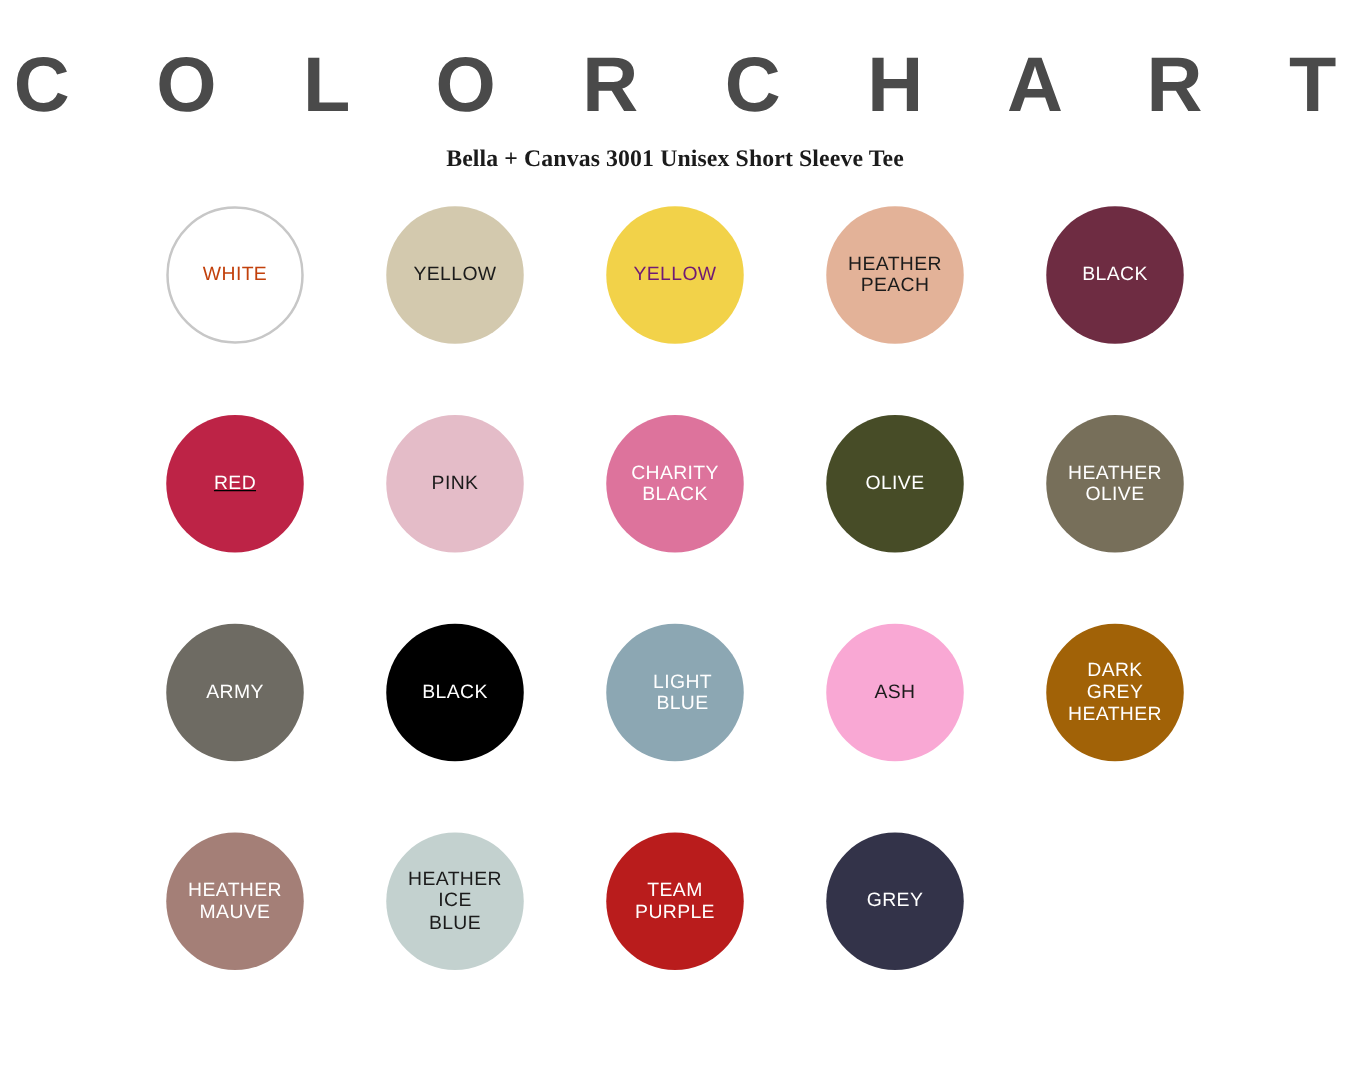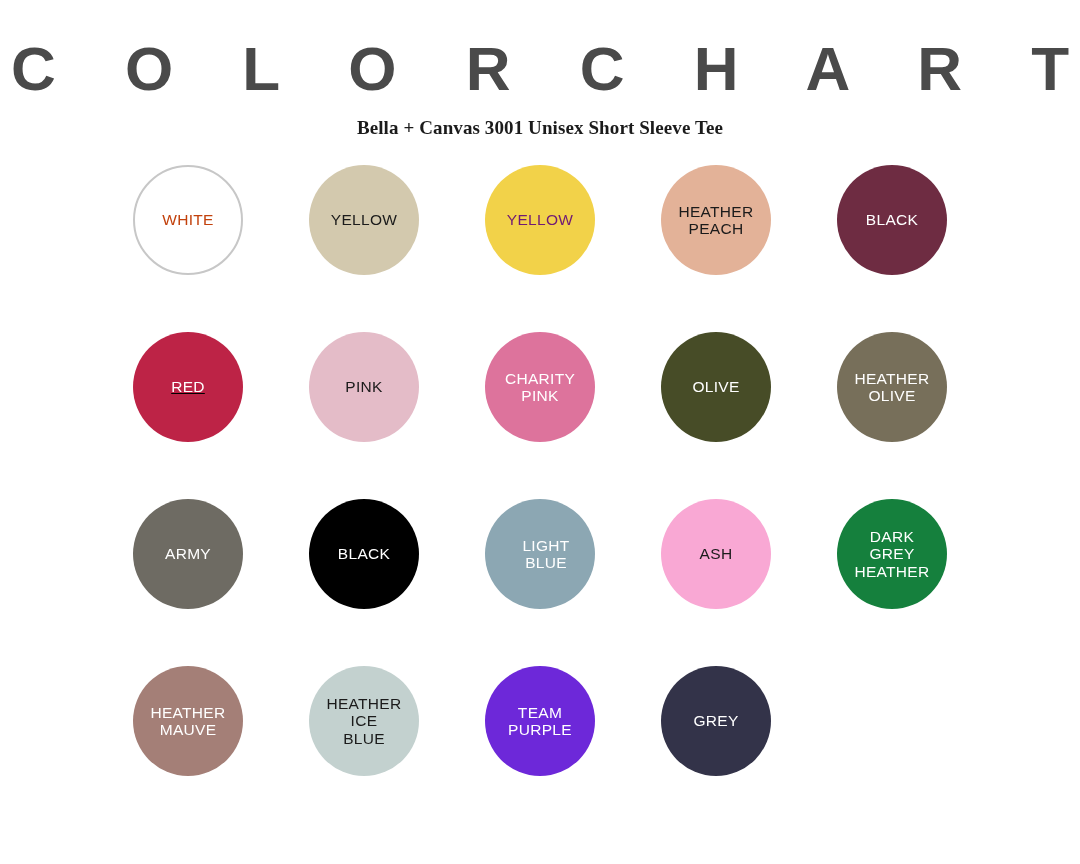--- a/index.html
+++ b/index.html
@@ -101,21 +101,21 @@
         <div class="swatch-label" style="color: rgb(255, 255, 255);">BLACK</div>
       </div>
       <div class="swatch" style="background: rgb(189, 35, 70); text-decoration: underline;">
         <div class="swatch-label" style="color: rgb(255, 255, 255);">RED</div>
       </div>
       <div class="swatch" style="background: rgb(228, 188, 200);">
         <div class="swatch-label" style="color: rgb(27, 27, 27);">PINK</div>
       </div>
       <div class="swatch" style="background: rgb(221, 115, 156);">
         <div class="swatch-label" style="color: rgb(255, 255, 255);">CHARITY
-PINK</div>
+BLACK</div>
       </div>
       <div class="swatch" style="background: rgb(71, 76, 39);">
         <div class="swatch-label" style="color: rgb(255, 255, 255);">OLIVE</div>
       </div>
       <div class="swatch" style="background: rgb(119, 111, 90);">
         <div class="swatch-label" style="color: rgb(255, 255, 255);">HEATHER
 OLIVE</div>
       </div>
       <div class="swatch" style="background: rgb(110, 107, 99);">
         <div class="swatch-label" style="color: rgb(255, 255, 255);">ARMY</div>
@@ -123,35 +123,35 @@
       <div class="swatch" style="background: rgb(0, 0, 0);">
         <div class="swatch-label" style="color: rgb(255, 255, 255);">BLACK</div>
       </div>
       <div class="swatch" style="background: rgb(140, 167, 179);">
         <div class="swatch-label" style="color: rgb(255, 255, 255); margin-left: 12px;">LIGHT
 BLUE</div>
       </div>
       <div class="swatch" style="background: #f9a8d4;">
         <div class="swatch-label" style="color: rgb(27, 27, 27);">ASH</div>
       </div>
-      <div class="swatch" style="background: #15803d;">
+      <div class="swatch" style="background: #a16207;">
         <div class="swatch-label" style="color: rgb(255, 255, 255);">DARK
 GREY
 HEATHER</div>
       </div>
       <div class="swatch" style="background: rgb(164, 127, 119);">
         <div class="swatch-label" style="color: rgb(255, 255, 255);">HEATHER
 MAUVE</div>
       </div>
       <div class="swatch" style="background: rgb(195, 209, 207);">
         <div class="swatch-label" style="color: rgb(27, 27, 27);">HEATHER
 ICE
 BLUE</div>
       </div>
-      <div class="swatch" style="background: #6d28d9;">
+      <div class="swatch" style="background: #b91c1c;">
         <div class="swatch-label" style="color: rgb(255, 255, 255);">TEAM
 PURPLE</div>
       </div>
       <div class="swatch" style="background: rgb(51, 51, 73);">
         <div class="swatch-label" style="color: rgb(255, 255, 255);">GREY</div>
       </div>
     </div>
 
 </div>
 

